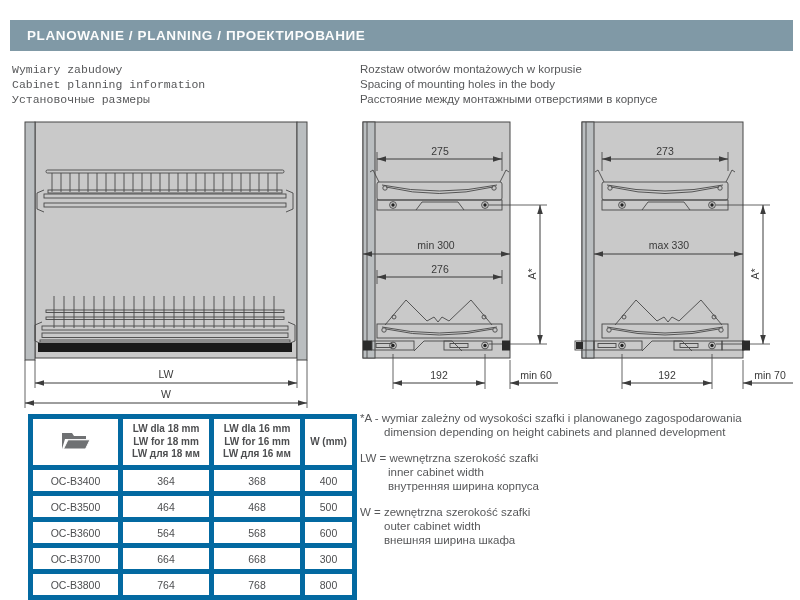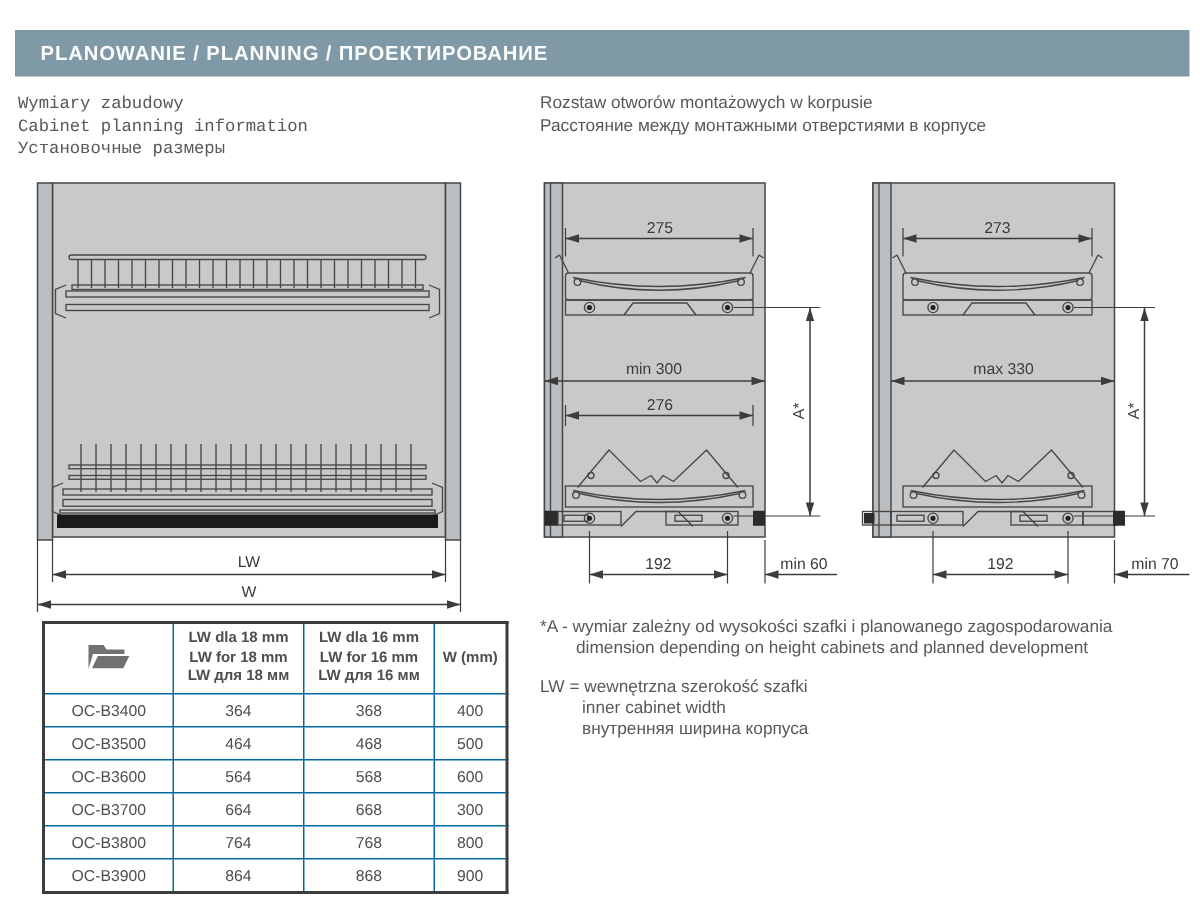--- a/index.html
+++ b/index.html
@@ -16,21 +16,21 @@
   .svg-mid{left:356px;top:114px;}
   .svg-right{left:574px;top:114px;}
   .dim-line{stroke:#3c3c3c;stroke-width:1;}
   .ext-line{stroke:#3c3c3c;stroke-width:.8;}
   .ah{fill:#3c3c3c;stroke:none;}
   .dim-text{font-family:"Liberation Sans",sans-serif;font-size:10.5px;fill:#3a3a3a;}
   .outl{stroke:#474747;stroke-width:1;}
   .thin{stroke:#474747;stroke-width:.9;fill:none;}
   .spec-table{position:absolute;left:28px;top:414px;border-collapse:collapse;
         font-size:10.5px;color:#4d4e50;text-align:center;}
-  .spec-table td{border:1px solid #0369a1;padding:0;}
+  .spec-table td{border:5px solid #0369a1;padding:0;}
   .spec-table{border:2px solid #3c3c3c;}
   .spec-table tr.hdr td{height:46px;font-weight:bold;font-size:10px;line-height:12.5px;}
   .spec-table tr.datarow td{height:21px;}
   .col-model{width:85px;} .col-lw18{width:86px;} .col-lw16{width:86px;} .col-w{width:47px;}
   .notes{position:absolute;left:360px;top:411px;width:435px;font-size:11.5px;line-height:14px;color:#57585a;}
   .note-group{margin-bottom:12px;}
   .note-line{display:block;}
   .ind-a .note-line + .note-line{padding-left:24px;}
   .ind-lw .note-line + .note-line{padding-left:28px;}
   .ind-w .note-line + .note-line{padding-left:24px;}
@@ -44,20 +44,21 @@
     <span class="header-title">PLANOWANIE / PLANNING / ПРОЕКТИРОВАНИЕ</span>
   </div>
 
   <div class="intro intro-left">
     <div class="note-line">Wymiary zabudowy</div>
     <div class="note-line">Cabinet planning information</div>
     <div class="note-line">Установочные размеры</div>
   </div>
   <div class="intro intro-right">
     <div class="note-line">Rozstaw otworów montażowych w korpusie</div>
+    <div class="note-line">Spacing of mounting holes in the body</div>
     <div class="note-line">Расстояние между монтажными отверстиями в корпусе</div>
   </div>
 
   <svg class="dsvg svg-front" width="290" height="298" viewBox="0 0 290 298">
 
     <rect x="13" y="8" width="262" height="236" fill="#c9c9c9" class="outl"></rect>
     <rect x="3" y="8" width="10" height="238" fill="#babec0" class="outl"></rect>
     <rect x="275" y="8" width="10" height="238" fill="#babec0" class="outl"></rect>
 
     <g>
@@ -341,15 +342,20 @@
   <div class="notes">
     <div class="note-group ind-a">
       <span class="note-line">*A - wymiar zależny od wysokości szafki i planowanego zagospodarowania</span>
       <span class="note-line">dimension depending on height cabinets and planned development</span>
     </div>
     <div class="note-group ind-lw">
       <span class="note-line">LW = wewnętrzna szerokość szafki</span>
       <span class="note-line">inner cabinet width</span>
       <span class="note-line">внутренняя ширина корпуса</span>
     </div>
+    <div class="note-group ind-w">
+      <span class="note-line">W = zewnętrzna szerokość szafki</span>
+      <span class="note-line">outer cabinet width</span>
+      <span class="note-line">внешняя ширина шкафа</span>
+    </div>
   </div>
 
 </div>
 
 </body></html>

